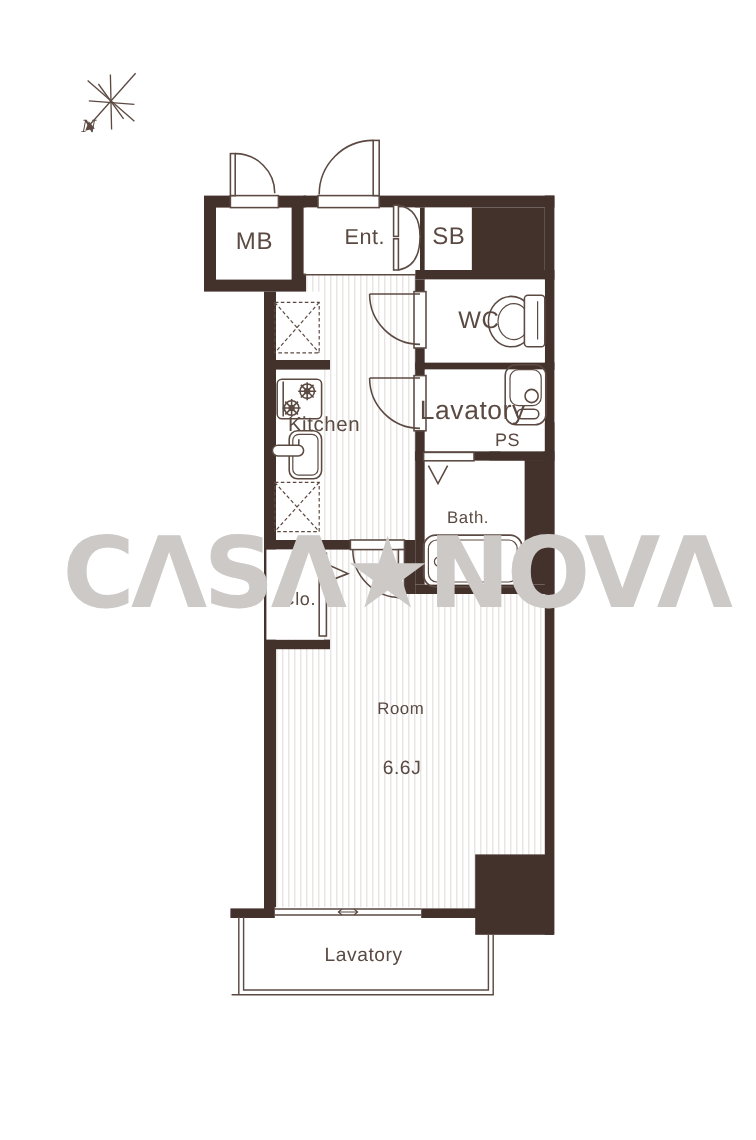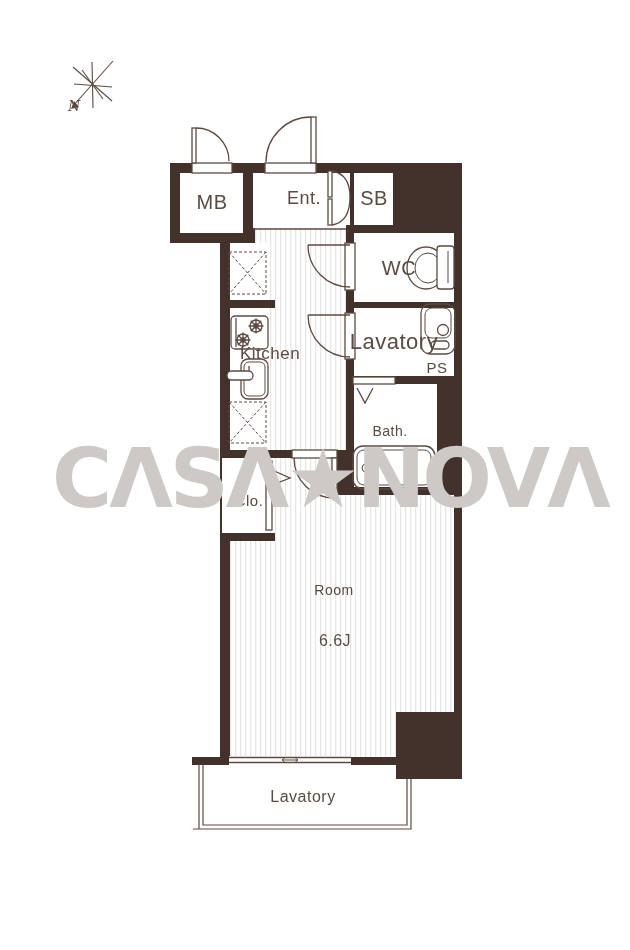--- a/index.html
+++ b/index.html
@@ -206,21 +206,21 @@
         <path d="M79,107 L71,109 L74,101 Z" fill="var(--line)" stroke="none"></path>
       </g>
     </g>
   </svg>
 
   <div class="lbl" style="left:212px;top:202px;font-size:20px">MB</div>
   <div class="lbl" style="left:304px;top:198px;font-size:18px">Ent.</div>
   <div class="lbl" style="left:374px;top:198px;font-size:20px">SB</div>
   <div class="lbl" style="left:399px;top:268px;font-size:20px">WC</div>
   <div class="lbl" style="left:394px;top:342px;font-size:22px">Lavatory</div>
-  <div class="lbl" style="left:437px;top:367px;font-size:15px">PS</div>
+  <div class="lbl" style="left:423px;top:367px;font-size:15px">PS</div>
   <div class="lbl" style="left:270px;top:354px;font-size:17px">Kitchen</div>
   <div class="lbl" style="left:390px;top:431px;font-size:14px">Bath.</div>
   <div class="lbl" style="left:249px;top:500px;font-size:15px">Clo.</div>
   <div class="lbl" style="left:334px;top:590px;font-size:14px">Room</div>
   <div class="lbl" style="left:335px;top:641px;font-size:16px">6.6J</div>
   <div class="lbl" style="left:303px;top:797px;font-size:16px">Lavatory</div>
 
   <div id="compass-n">N</div>
 
   <div id="watermark">CΛSΛ★NOVΛ</div>

